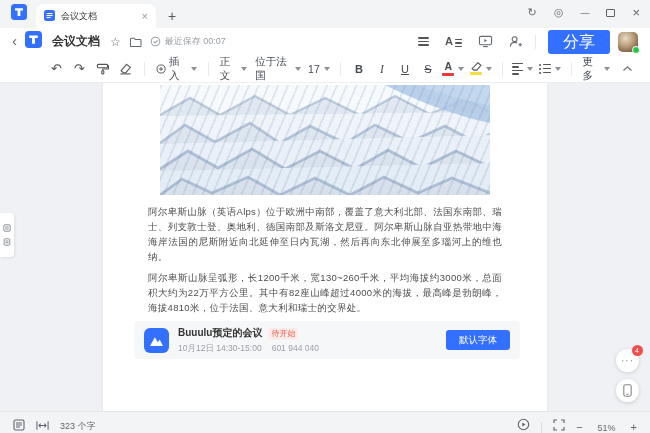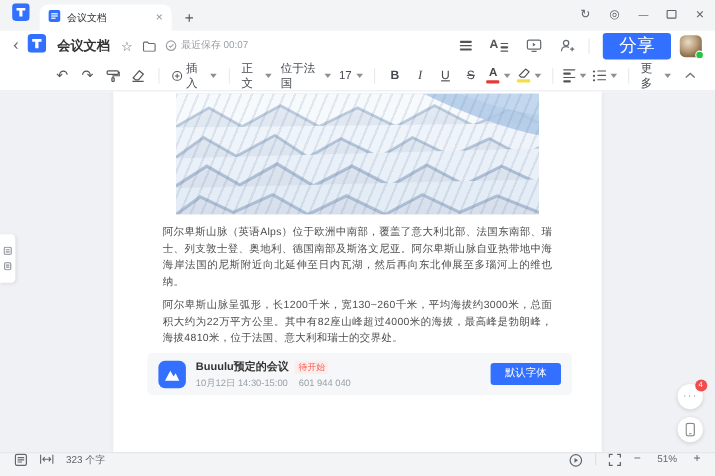--- a/index.html
+++ b/index.html
@@ -75,21 +75,21 @@
   
   .left-handle{position:absolute;left:0;top:213px;width:14px;height:44px;background:#fff;border-radius:0 4px 4px 0;box-shadow:1px 1px 3px rgba(0,0,0,.08);display:flex;flex-direction:column;align-items:center;justify-content:center;gap:6px;}
 
   
   .fbtn{position:absolute;right:11px;width:23px;height:23px;background:#fff;border-radius:50%;box-shadow:0 1px 4px rgba(0,0,0,.15);display:flex;align-items:center;justify-content:center;color:#888;}
   .fbtn.more{top:349px;font-size:10px;letter-spacing:1px;}
   .fbtn.mobile{top:379px;}
   .badge{position:absolute;top:-4px;right:-4px;min-width:11px;height:11px;border-radius:6px;background:#f24c4c;color:#fff;font-size:7px;display:flex;align-items:center;justify-content:center;padding:0 2px;}
 
   
-  .statusbar{position:absolute;bottom:0;left:0;right:0;height:22px;background:#f3f4f6;border-top:1px solid #e4e6e9;display:flex;align-items:flex-start;padding:0 13px;gap:11px;font-size:9px;color:#61666d;}
+  .statusbar{position:absolute;bottom:0;left:0;right:0;height:22px;background:#f3f4f6;border-top:1px solid #e4e6e9;display:flex;align-items:flex-end;padding:0 13px;gap:11px;font-size:9px;color:#61666d;}
   .sdiv{width:1px;height:11px;background:#dcdfe2;}
   .zoomtxt{min-width:26px;text-align:center;}
   .sb-glyph{font-size:11px;color:#61666d;line-height:1;}
 </style>
 </head>
 <body>
 
 <div class="titlebar">
   <span class="applogo">
     <svg width="16" height="16" viewBox="0 0 16 16">

